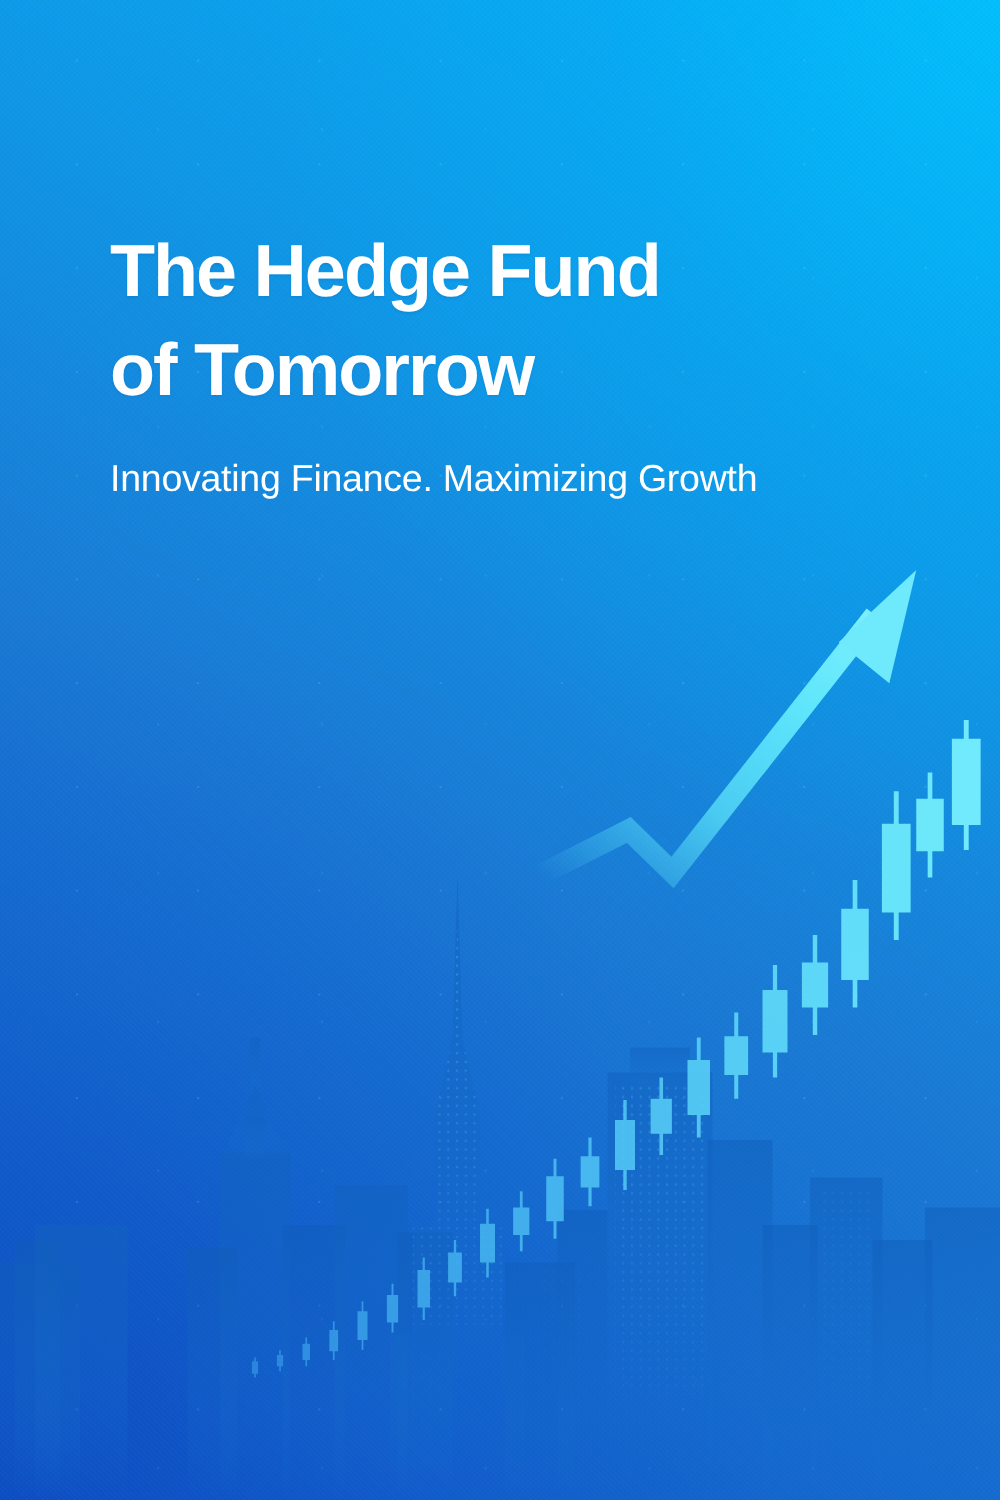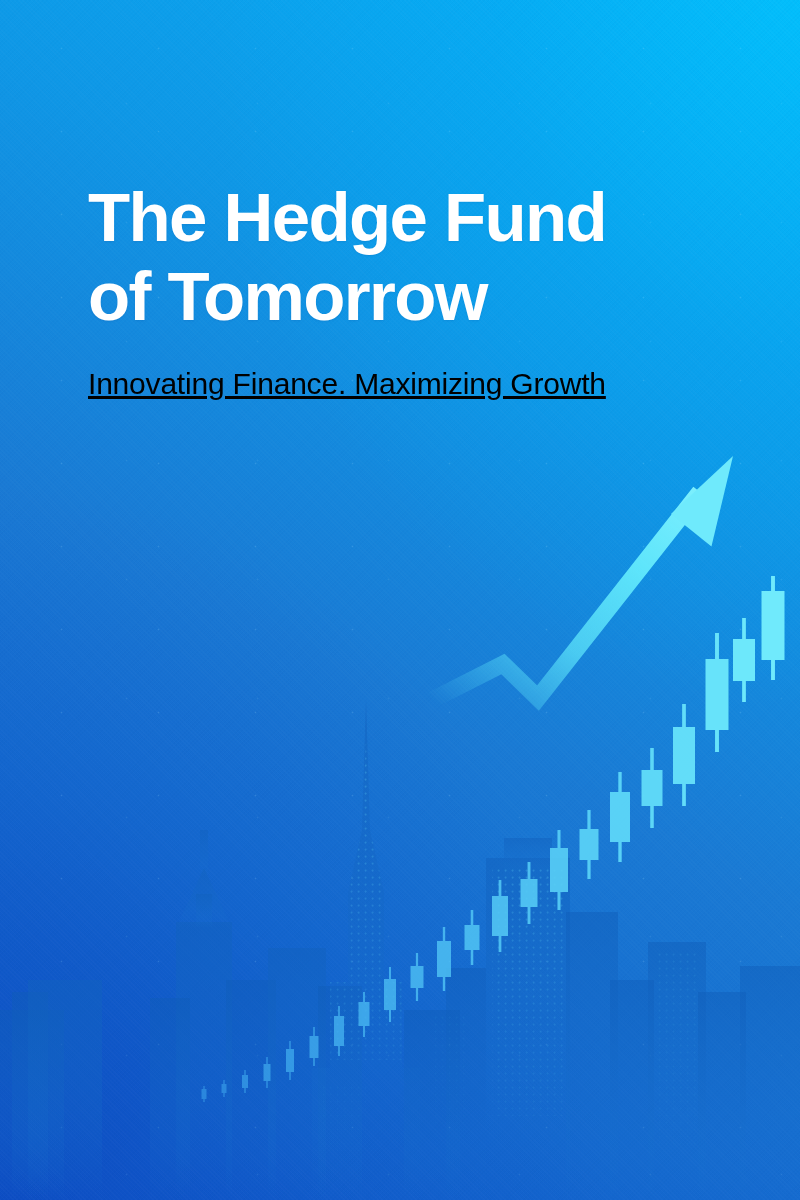--- a/index.html
+++ b/index.html
@@ -54,36 +54,35 @@
   .chart{position:absolute;inset:0;}
   .chart svg{display:block;width:800px;height:1200px;}
 
   
   .copy{
     position:absolute;left:88px;top:178px;width:660px;
   }
   .headline{
     margin:0;
     color:#ffffff;
-    font-size:69px;
+    font-size:59px;
     line-height:79px;
     font-weight:700;
     letter-spacing:-1.6px;
     white-space:pre-line;
     text-shadow:0 1px 2px rgba(8,60,140,.12);
   }
   .subhead{
     margin:0;
     padding-top:30px;
-    color:#000000;
+    color:#ffffff;
     font-size:30px;
     line-height:36px;
     font-weight:400;
     letter-spacing:-0.2px;
-    text-decoration:underline;
   }
 </style>
 </head>
 <body>
 
 <div id="poster">
 
   <div class="bg-base"></div>
   <div class="bg-glow"></div>
   <div class="bg-deep"></div>

